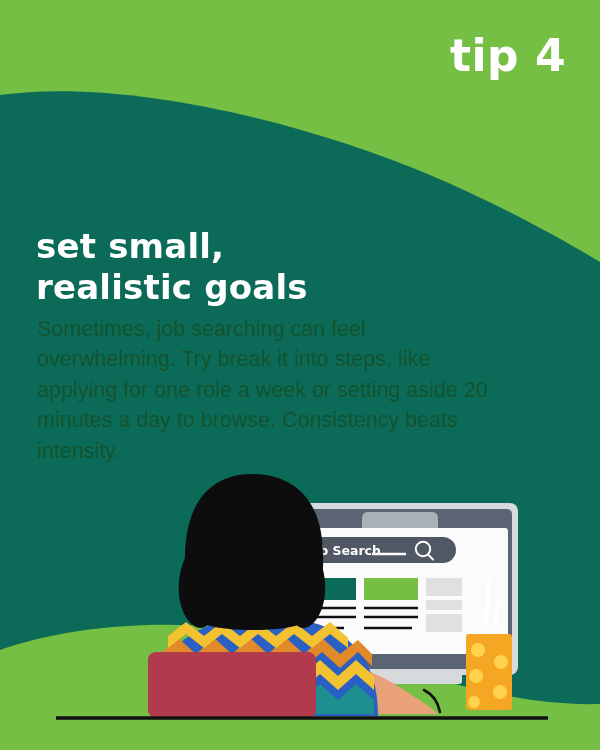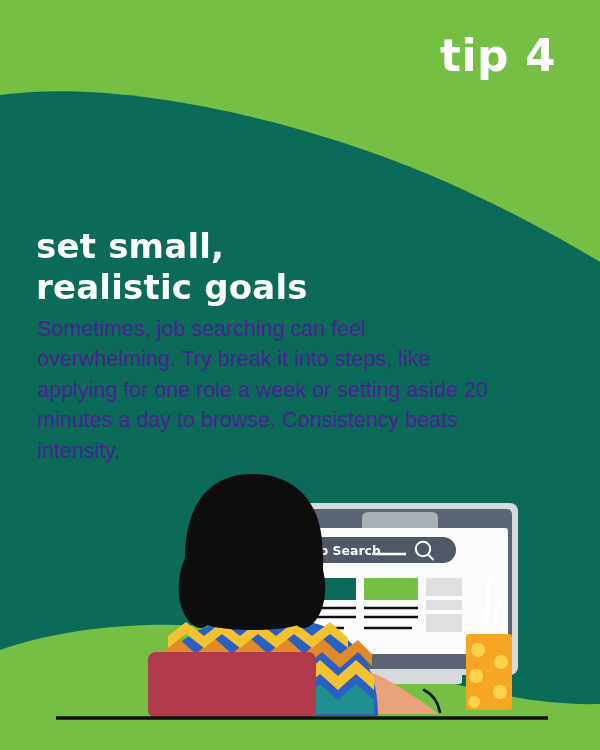--- a/index.html
+++ b/index.html
@@ -21,21 +21,21 @@
     position: absolute;
     left: 0;
     top: 0;
     width: 600px;
     height: 750px;
   }
 
   
   .tip-badge {
     position: absolute;
-    right: 44px;
+    right: 34px;
     top: 34px;
     color: #ffffff;
     font-size: 44px;
     font-weight: bold;
     letter-spacing: 0.5px;
     line-height: 1;
     font-family: "DejaVu Sans", sans-serif;
   }
   .headline {
     position: absolute;
@@ -47,21 +47,21 @@
     line-height: 1.22;
     letter-spacing: 0.2px;
     white-space: pre-line;
     font-family: "DejaVu Sans", sans-serif;
   }
   .body-copy {
     position: absolute;
     left: 37px;
     top: 292px;
     width: 468px;
-    color: #4c1d95;
+    color: #14532d;
     font-size: 21.5px;
     line-height: 1.42;
     font-family: "Liberation Sans", sans-serif;
   }
 </style>
 </head>
 <body>
 
 <div id="card">
 

